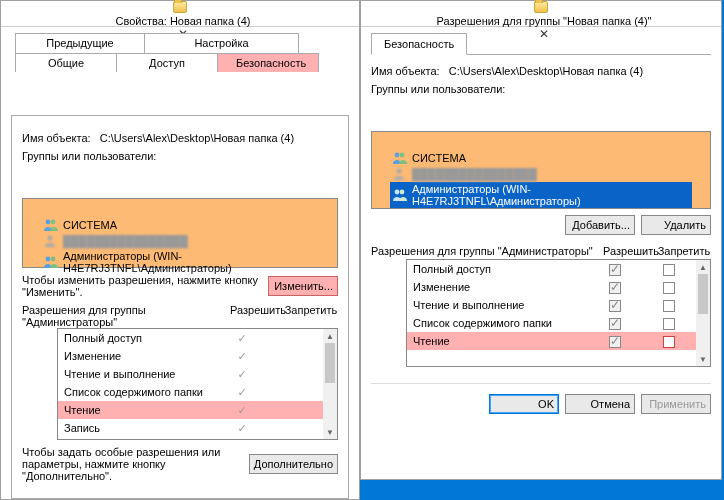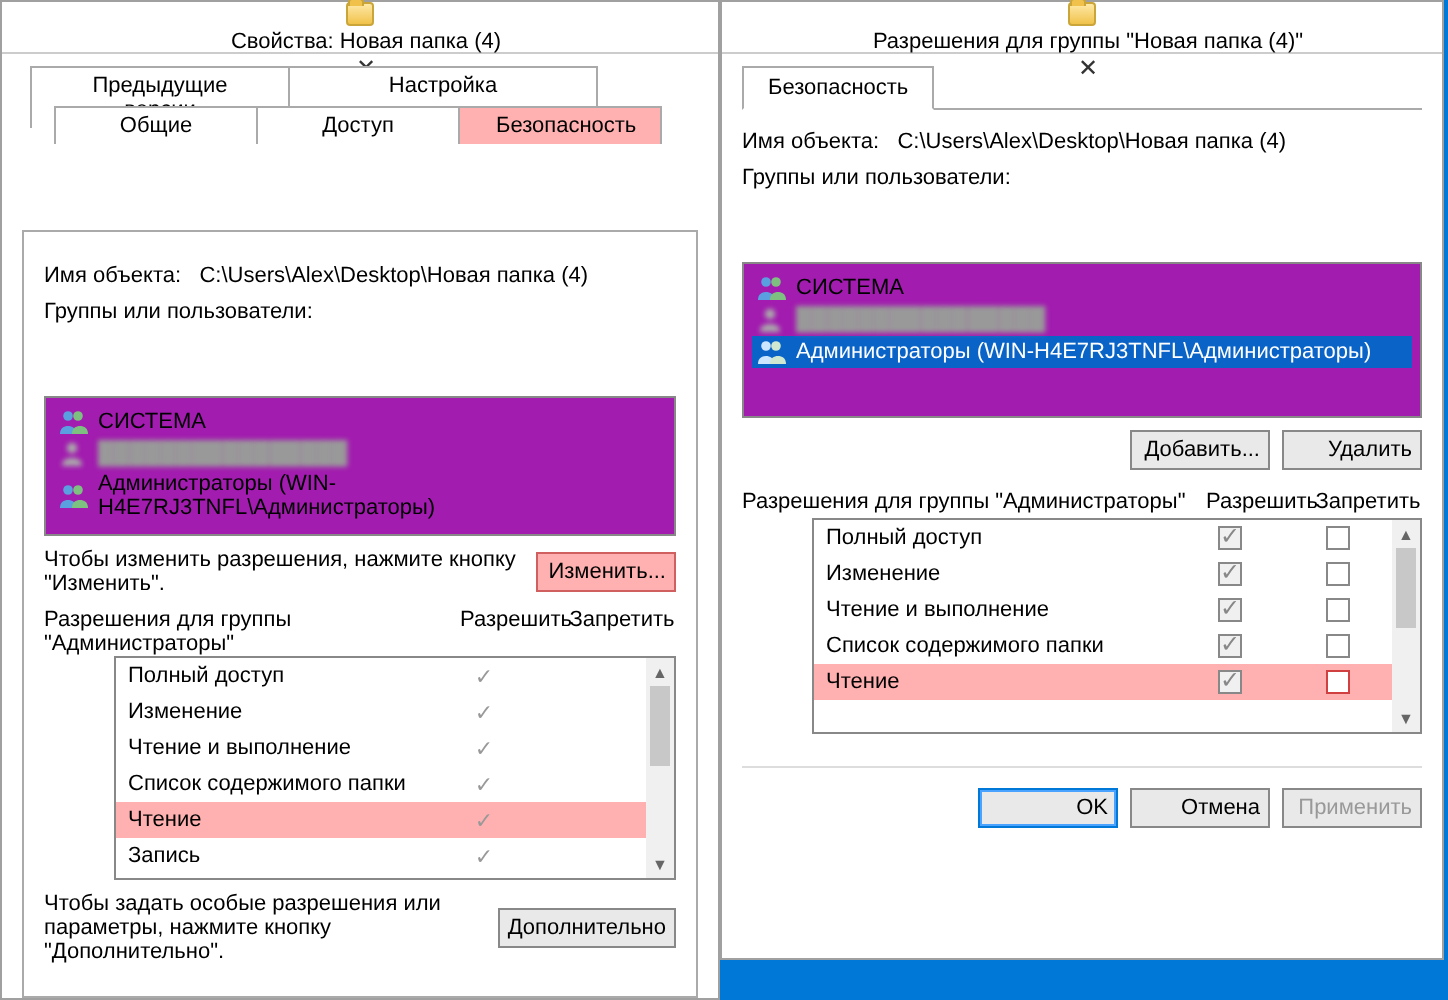--- a/index.html
+++ b/index.html
@@ -8,30 +8,30 @@
 .titlebar { height: 26px; background: #fff; display: flex; align-items: center; padding: 0 0 0 6px; border-bottom: 1px solid #ccc; flex-direction: column; }
 .titlebar .ico { width: 14px; height: 14px; margin-right: 6px; }
 .titlebar .title { flex: 1; }
 .titlebar .winbtn { width: 36px; height: 26px; display: flex; align-items: center; justify-content: center; font-family: inherit; font-size: 12px; color: #333; }
 .folder-ico { display:inline-block; width:14px; height:12px; background: linear-gradient(#ffe9a6,#f0c24b); border:1px solid #caa63a; border-radius:2px; position:relative; }
 .folder-ico:before { content:""; position:absolute; top:-3px; left:0; width:6px; height:3px; background:#f0c24b; border:1px solid #caa63a; border-bottom:none; border-radius:2px 2px 0 0; }
 .body { padding: 6px 10px 10px; position: relative; }
 .tabs { position: relative; height: 42px; }
 .tabrow { position: absolute; display: flex; }
 .tabrow.top { top: 0; left: 4px; }
-.tabrow.bot { top: 20px; left: 16px; align-items: flex-end; }
+.tabrow.bot { top: 20px; left: 4px; align-items: flex-end; }
 .tab { border: 1px solid #aaa; border-bottom: none; background: #fff; padding: 3px 18px; margin-right: -1px; position: relative; }
 .tab.sel { background: #fff; z-index: 2; }
 .tab.hl { background: #ffb0b0; }
 .tabpage { border: 1px solid #aaa; margin-top: -1px; padding: 10px; background: #fff; }
 .tabs2 { display: flex; border-bottom: 1px solid #aaa; margin-bottom: 10px; }
 .tabs2 .tab { border: 1px solid #aaa; border-bottom: 1px solid #fff; margin-bottom: -1px; padding: 4px 12px; }
 .lbl { color: #000; }
 .row { margin: 6px 0; }
-.listbox { border: 1px solid #888; background: #a21caf; padding: 4px; margin-top: 36px; }
+.listbox { border: 1px solid #888; background: #fdba74; padding: 18px; margin-top: 36px; }
 .li { display: flex; align-items: center; padding: 1px 2px; gap: 4px; }
 .li.sel { background: #0a64c8; color: #fff; }
 .li.blur { color: #999; filter: blur(1.2px); }
 .usr-ico { width: 16px; height: 14px; position: relative; }
 .usr-ico svg { width: 16px; height: 14px; }
 .btn { border: 1px solid #888; background: #e9e9e9; padding: 3px 4px; min-width: 70px; text-align: right; }
 .btn.hl { background: #ffb0b0; border-color: #d06060; }
 .btn.def { border: 1px solid #0078d7; box-shadow: inset 0 0 0 1px #4aa3ff; }
 .btn.dis { color: #999; }
 .btnrow { display: flex; gap: 6px; justify-content: flex-end; margin-top: 6px; }

